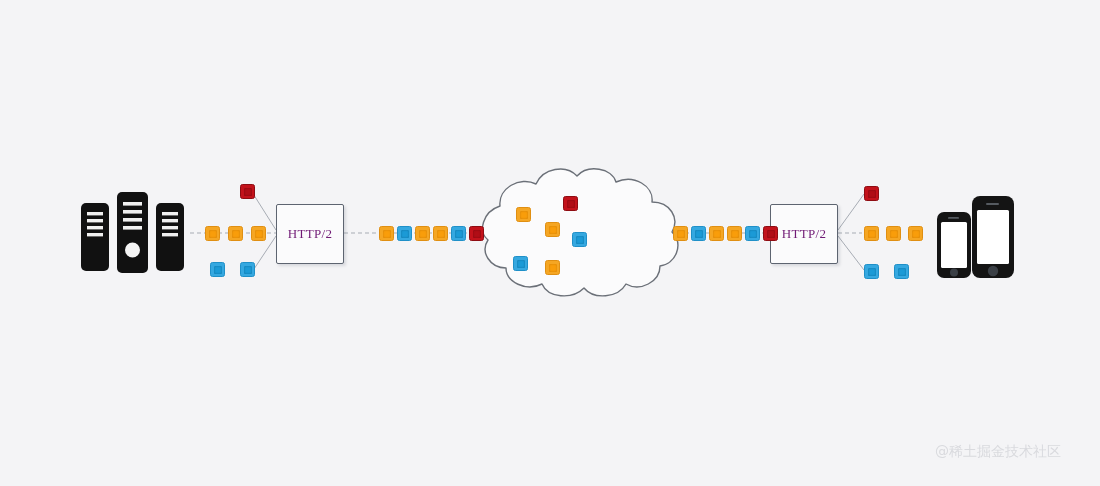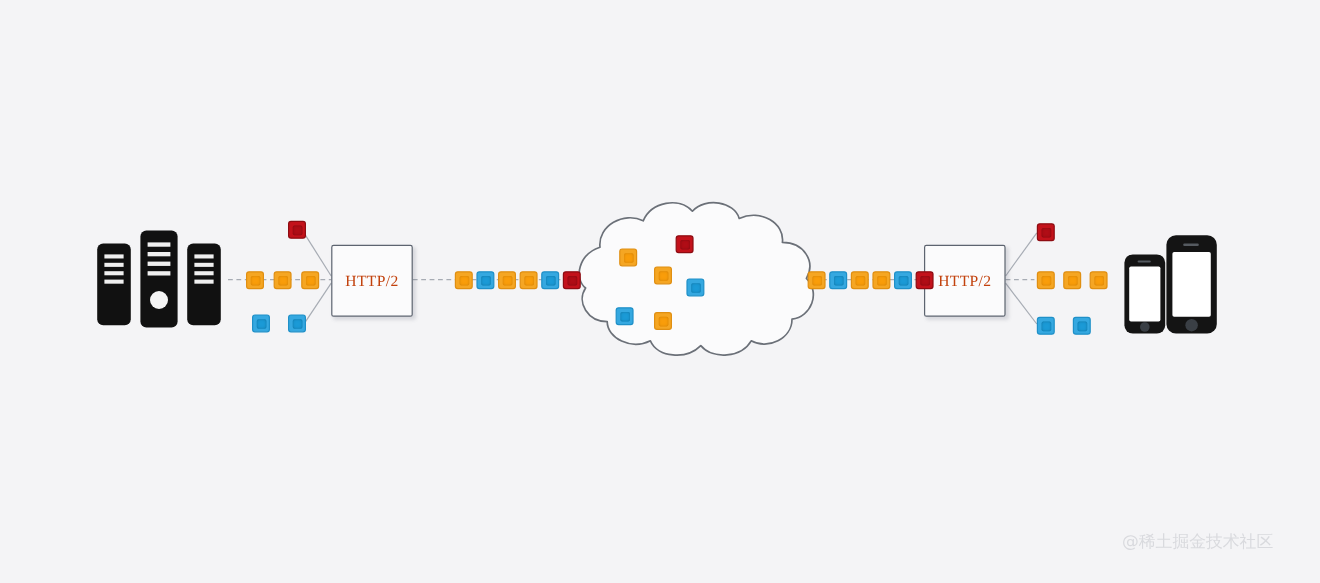--- a/index.html
+++ b/index.html
@@ -50,21 +50,21 @@
 
   .proto-box {
     position: absolute;
     box-sizing: border-box;
     background: #fbfbfc;
     border: 1.4px solid #5d6470;
     border-radius: 2px;
     display: flex;
     align-items: center;
     justify-content: center;
-    color: #c2410c;
+    color: #701a75;
     font-family: "Liberation Serif", serif;
     letter-spacing: 0.3px;
     box-shadow: 2px 2px 3px rgba(90,95,110,0.18);
   }
   .watermark {
     position: absolute;
     color: #d9dade;
     font-family: "DejaVu Sans", sans-serif;
     white-space: nowrap;
     user-select: none;

